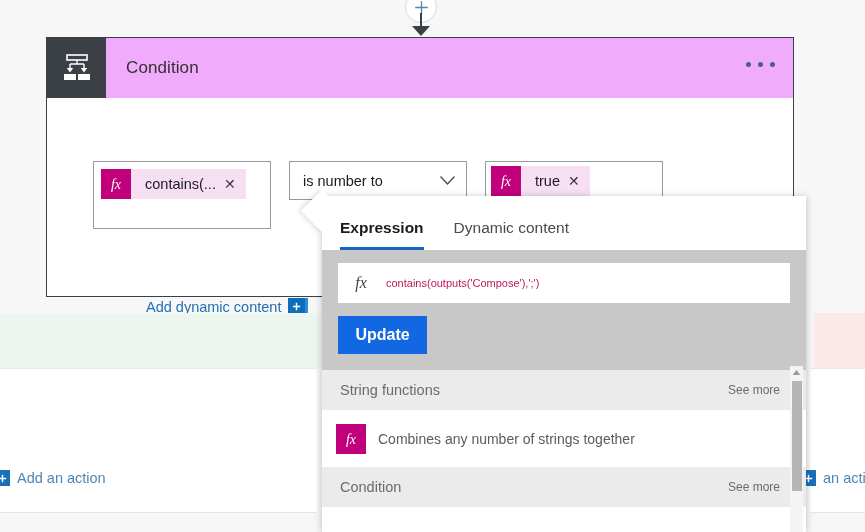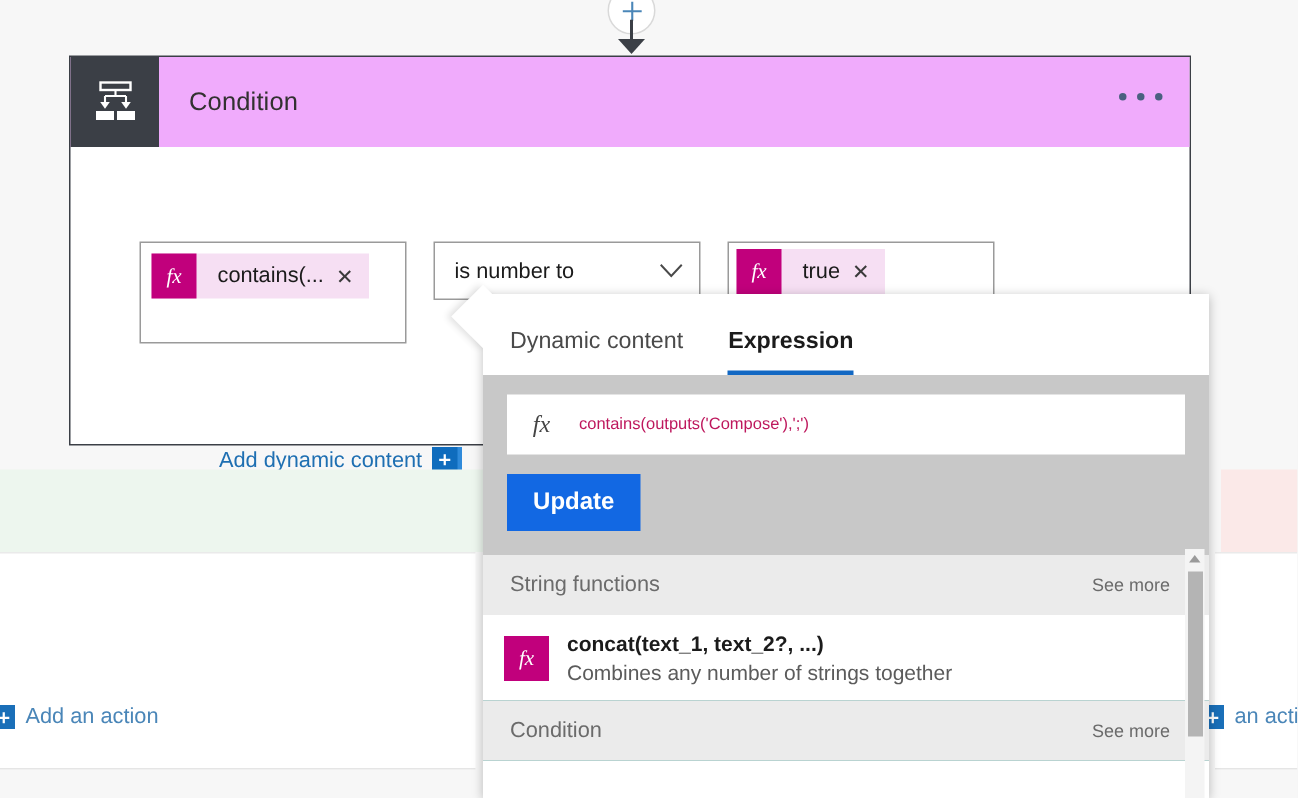--- a/index.html
+++ b/index.html
@@ -295,25 +295,25 @@
         <path d="M4.5 .8 V8.2 M.8 4.5 H8.2" stroke="#ffffff" stroke-width="1.5"></path>
       </svg>
     </span>
     <span class="add-action-label">an action</span>
   </div>
 
   <div id="flyout">
     <div id="flyout-notch"></div>
 
     <div id="flyout-tabs">
+      <div class="tab active">
+        <span>Expression</span>
+      </div>
       <div class="tab">
         <span>Dynamic content</span>
-      </div>
-      <div class="tab active">
-        <span>Expression</span>
       </div>
     </div>
 
     <div id="expr-area">
       <div id="expr-input">
         <span id="expr-fx">
           <svg width="20" height="20" viewBox="0 0 20 20">
             <text x="10" y="15" font-family="Liberation Serif,serif" font-size="16" font-style="italic" fill="#444444" text-anchor="middle">fx</text>
           </svg>
         </span>
@@ -329,21 +329,20 @@
         <span class="group-seemore">See more</span>
       </div>
 
       <div class="func-item">
         <span class="func-fx">
           <svg width="18" height="18" viewBox="0 0 18 18">
             <text x="9" y="13.5" font-family="Liberation Serif,serif" font-size="14" font-style="italic" fill="#ffffff" text-anchor="middle">fx</text>
           </svg>
         </span>
         <span class="func-text">
-          <span class="func-sig">concat(text_1, text_2?, ...)</span>
           <span class="func-desc">Combines any number of strings together</span>
         </span>
       </div>
 
       <div class="group-header">
         <span class="group-title">Condition</span>
         <span class="group-seemore">See more</span>
       </div>
 
     </div>

